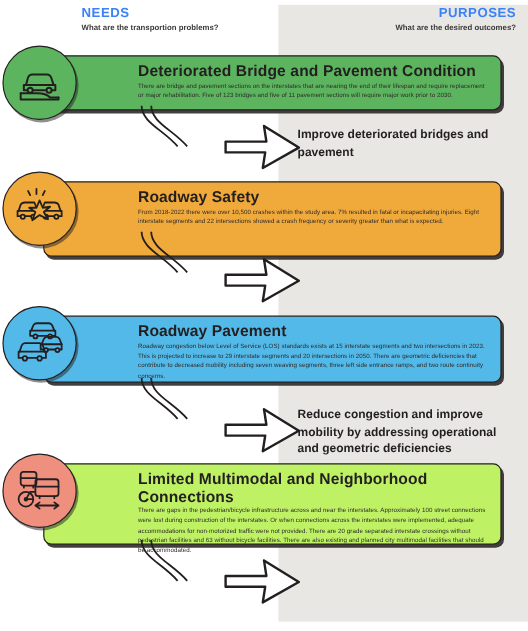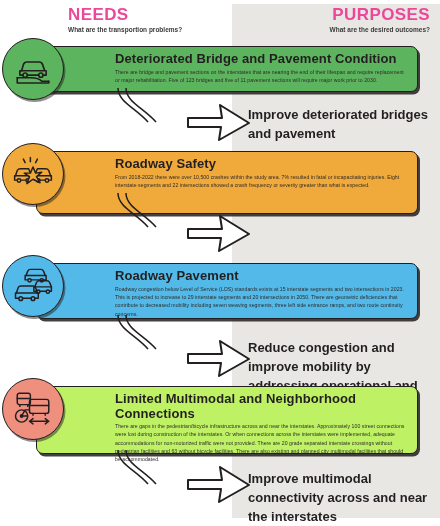--- a/index.html
+++ b/index.html
@@ -14,21 +14,21 @@
   .canvas{position:relative;width:440px;height:526px;}
 
   
   .purpose-col{
     position:absolute;left:232px;top:4px;width:208px;height:514px;
     background:#e8e7e4;
   }
 
   
   .hdr{position:absolute;top:6px;}
-  .hdr .t{font-size:17px;font-weight:bold;letter-spacing:.4px;color:#ec4899;line-height:1.05;}
+  .hdr .t{font-size:11px;font-weight:bold;letter-spacing:.4px;color:#3b82f6;line-height:1.05;}
   .hdr .s{font-size:6.5px;font-weight:bold;color:#3a3a3a;margin-top:2px;}
   .hdr-needs{left:0;width:224px;text-align:left;padding-left:68px;box-sizing:border-box;}
   .hdr-purp{left:232px;width:204px;text-align:right;padding-right:6px;box-sizing:border-box;}
   .card{
     position:absolute;left:36px;
     border:1.6px solid #231f20;
     border-radius:7px;
     box-shadow:2px 2.5px 0 rgba(35,31,32,.85);
     box-sizing:border-box;
     padding:5px 8px 5px 78px;
@@ -47,21 +47,21 @@
     border:1.8px solid #231f20;
     box-shadow:1.5px 2px 0 rgba(35,31,32,.5);
     display:flex;align-items:center;justify-content:center;
     box-sizing:border-box;z-index:4;
   }
   .badge svg{width:42px;height:42px;display:block;}
 
   
   .purpose{
     position:absolute;left:248px;width:180px;
-    font-size:13px;font-weight:bold;line-height:1.45;color:#231f20;
+    font-size:10px;font-weight:bold;line-height:1.45;color:#231f20;
   }
   .arrow{position:absolute;width:66px;height:44px;}
   .arrow svg{width:100%;height:100%;display:block;}
 
   
   .connector{position:absolute;left:96px;width:70px;height:46px;}
   .connector svg{width:100%;height:100%;}
 </style>
 </head>
 <body>
@@ -200,15 +200,14 @@
     <svg viewBox="0 0 70 46" fill="none" stroke="#231f20" stroke-width="1.5">
       <path d="M22 0 C22 14, 40 20, 52 34"></path>
       <path d="M30 0 C30 14, 48 20, 60 34"></path>
     </svg>
   </div>
   <div class="arrow" style="left:186px;top:462px;">
     <svg viewBox="0 0 66 44">
       <path d="M2 18 L36 18 L34 5 L63 23 L33 40 L35 27 L2 27 Z" fill="#ffffff" stroke="#231f20" stroke-width="2" stroke-linejoin="round"></path>
     </svg>
   </div>
-  <div class="purpose" style="top:470px;">Improve multimodal connectivity across and near the interstates</div>
 
 </div>
 
 </body></html>

